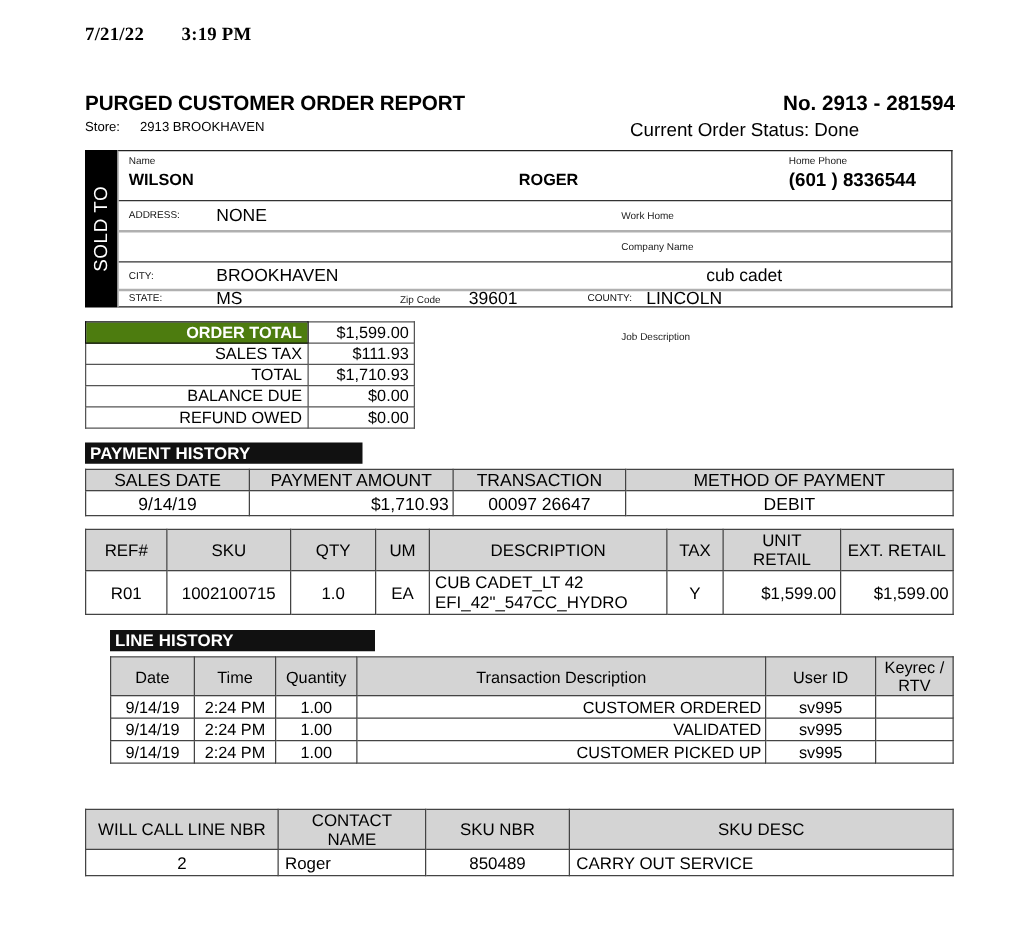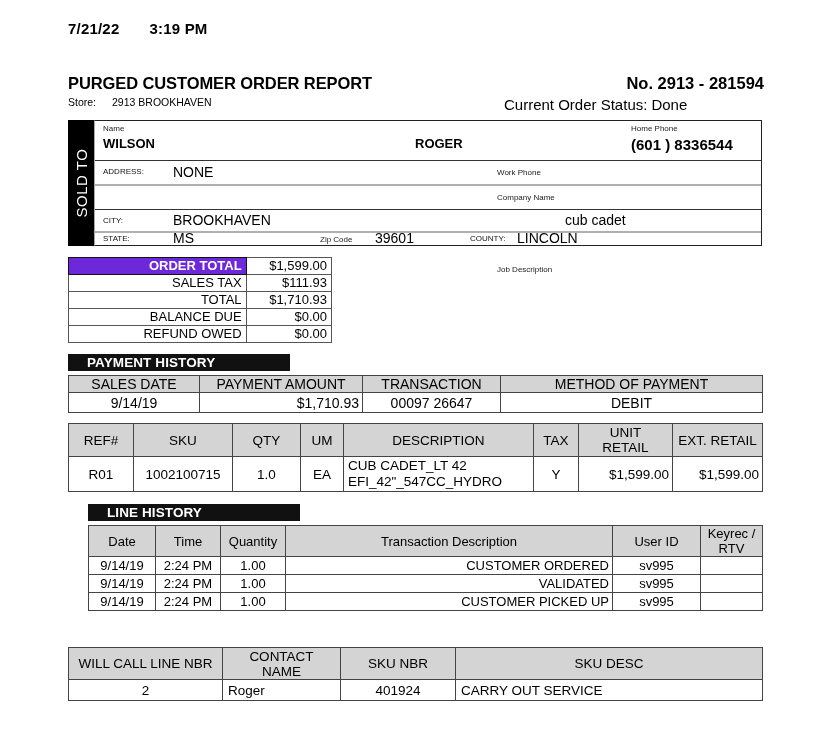--- a/index.html
+++ b/index.html
@@ -23,20 +23,21 @@
   }
 
   
   .timestamp {
     position: absolute;
     left: 68px;
     top: 20px;
     font-size: 15px;
     font-weight: bold;
     letter-spacing: 0.2px;
+    font-family: Liberation Serif, serif;
   }
   .timestamp .tstime { margin-left: 30px; }
 
   
   .rpt-title {
     position: absolute;
     left: 68px;
     top: 74px;
     font-size: 16.5px;
     font-weight: bold;
@@ -158,34 +159,34 @@
   }
   .totals td.lbl {
     text-align: right;
     width: 178px;
   }
   .totals td.amt {
     text-align: right;
     width: 78px;
   }
   .totals tr.ordertotal td.lbl {
-    background: #6d28d9;
+    background: #4d7c0f;
     color: #ffffff;
     font-weight: bold;
     border-color: #111111;
   }
 
   
   .banner {
     position: absolute;
     background: #111111;
     color: #ffffff;
     font-weight: bold;
     font-size: 13.5px;
-    padding: 1px 0 1px 19px;
+    padding: 1px 0 1px 4px;
     box-sizing: border-box;
     white-space: nowrap;
     letter-spacing: 0.1px;
   }
 
   
   table.grid {
     position: absolute;
     border-collapse: collapse;
     table-layout: fixed;
@@ -285,21 +286,21 @@
         <span class="lbl-sm" style="left:8px; top:3px;">Name</span>
         <span class="val-lg" style="left:8px; top:15px;">WILSON</span>
         <span class="val-lg" style="left:320px; top:15px;">ROGER</span>
         <span class="lbl-sm" style="left:536px; top:3px;">Home Phone</span>
         <span class="val-lg" style="left:536px; top:15px; font-size:15px;">(601  ) 8336544</span>
       </div>
 
       <div class="st-row st-row-addr">
         <span class="lbl-cap" style="left:8px; top:6px;">ADDRESS:</span>
         <span class="val-md" style="left:78px; top:3px;">NONE</span>
-        <span class="lbl-sm" style="left:402px; top:7px;">Work Phone</span>
+        <span class="lbl-sm" style="left:402px; top:7px;">Work Home</span>
         <span class="val-md" style="left:470px; top:4px;"></span>
       </div>
 
       <div class="st-row st-row-comp">
         <span class="lbl-sm" style="left:402px; top:7px;">Company Name</span>
         <span class="val-md" style="left:470px; top:4px;"></span>
       </div>
 
       <div class="st-row st-row-city">
         <span class="lbl-cap" style="left:8px; top:6px;">CITY:</span>
@@ -483,19 +484,19 @@
           <div>NAME</div>
         </th>
         <th>SKU NBR</th>
         <th>SKU DESC</th>
       </tr>
     </thead>
     <tbody>
       <tr>
         <td class="c">2</td>
         <td class="l">Roger</td>
-        <td class="c">401924</td>
+        <td class="c">850489</td>
         <td class="l">CARRY OUT SERVICE</td>
       </tr>
     </tbody>
   </table>
 
 </div>
 
 </body></html>

